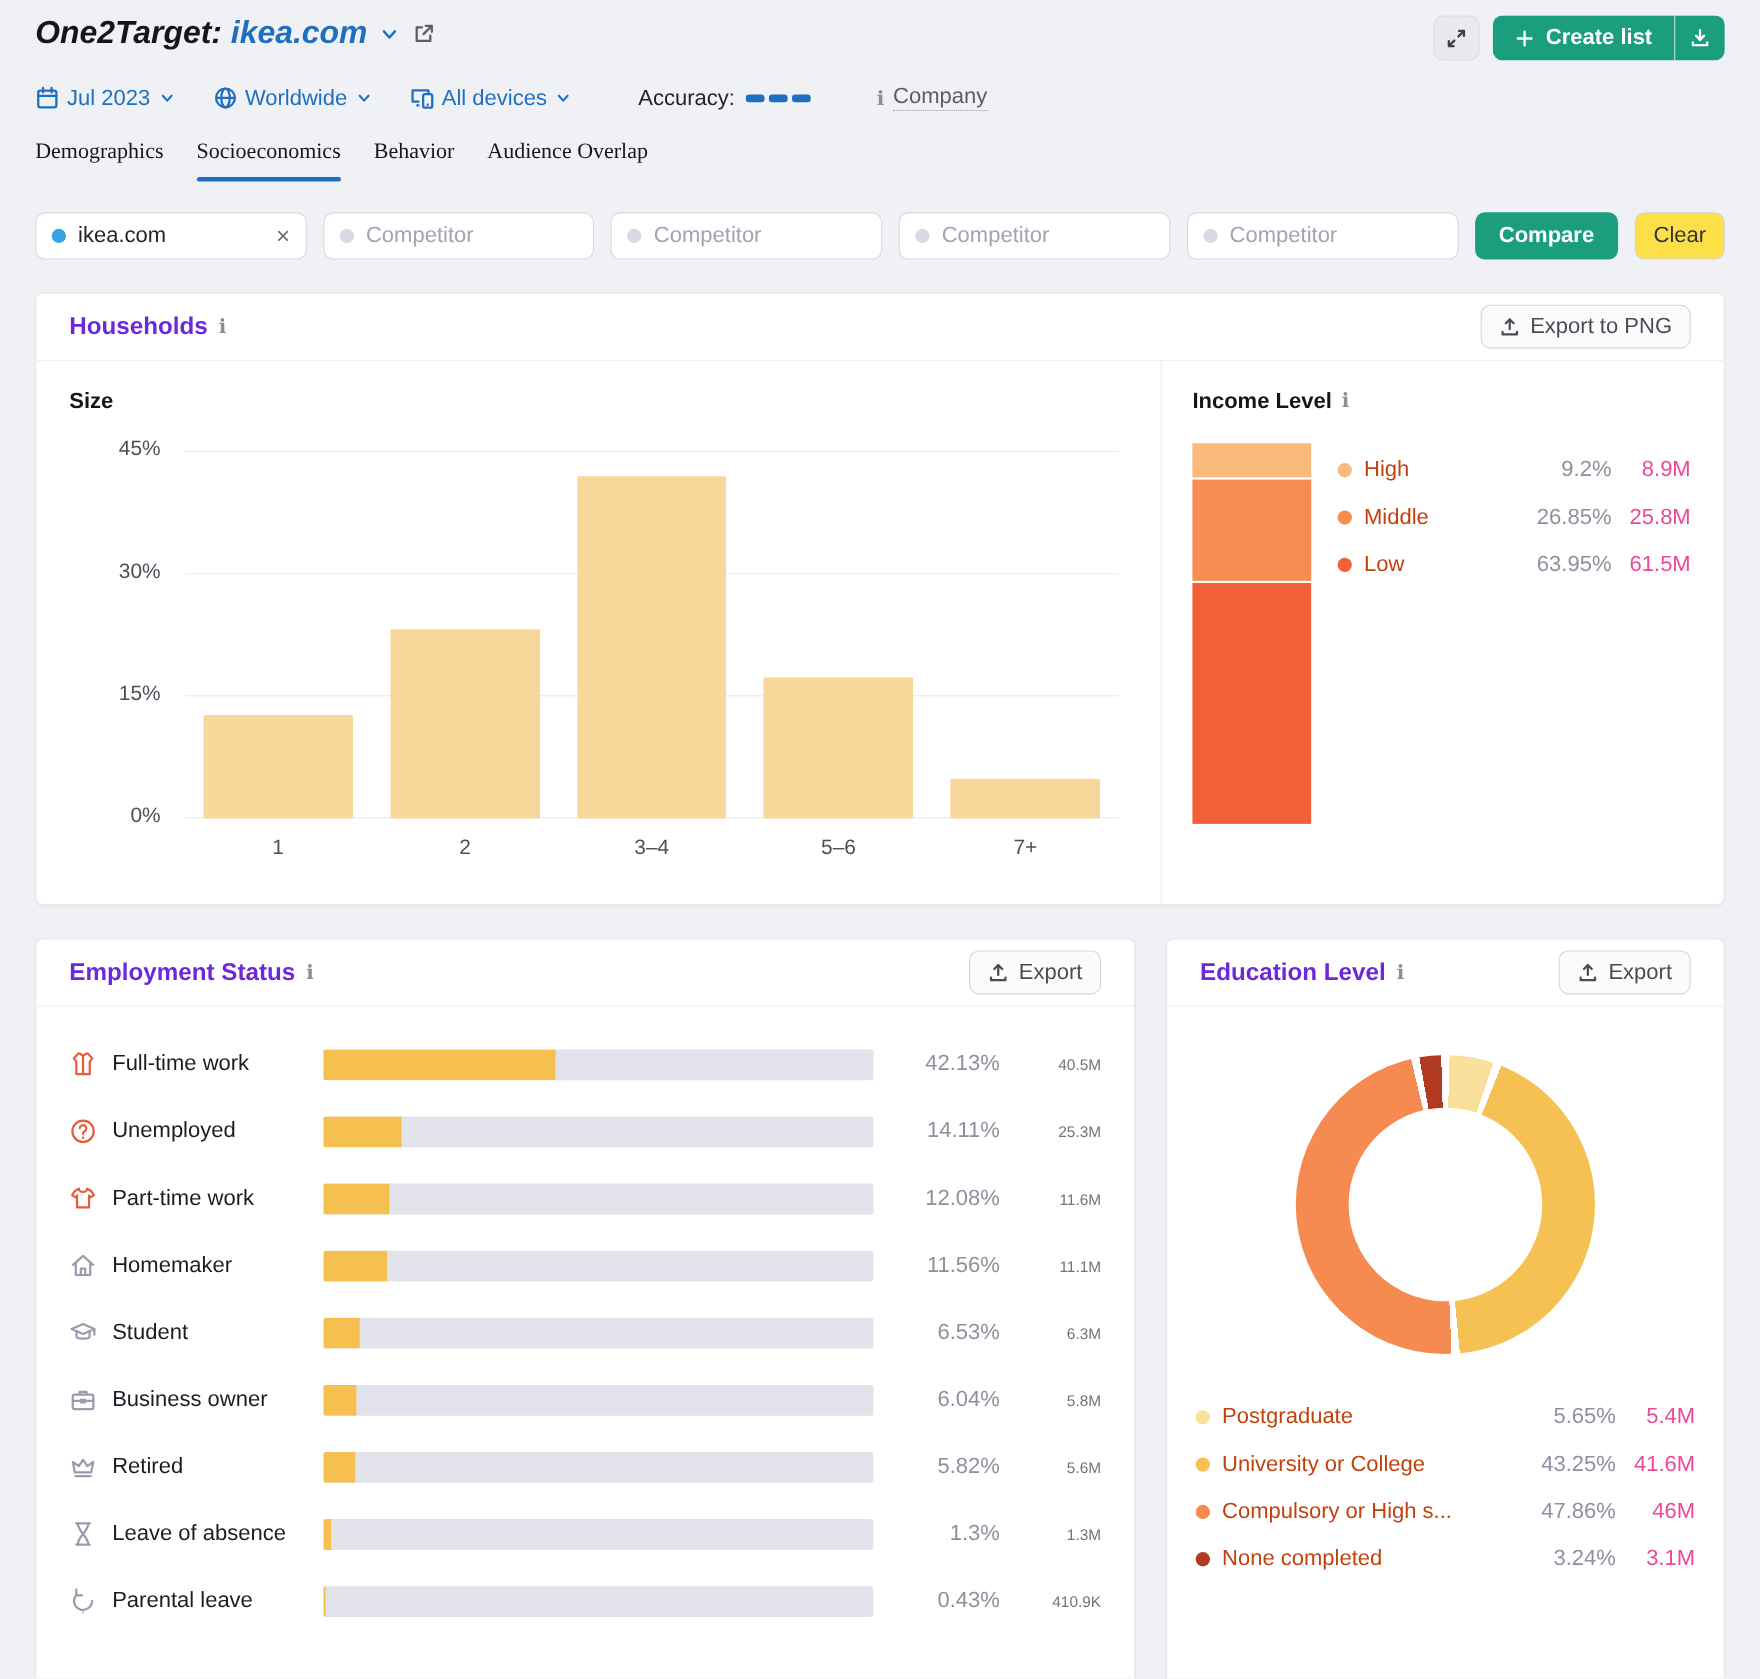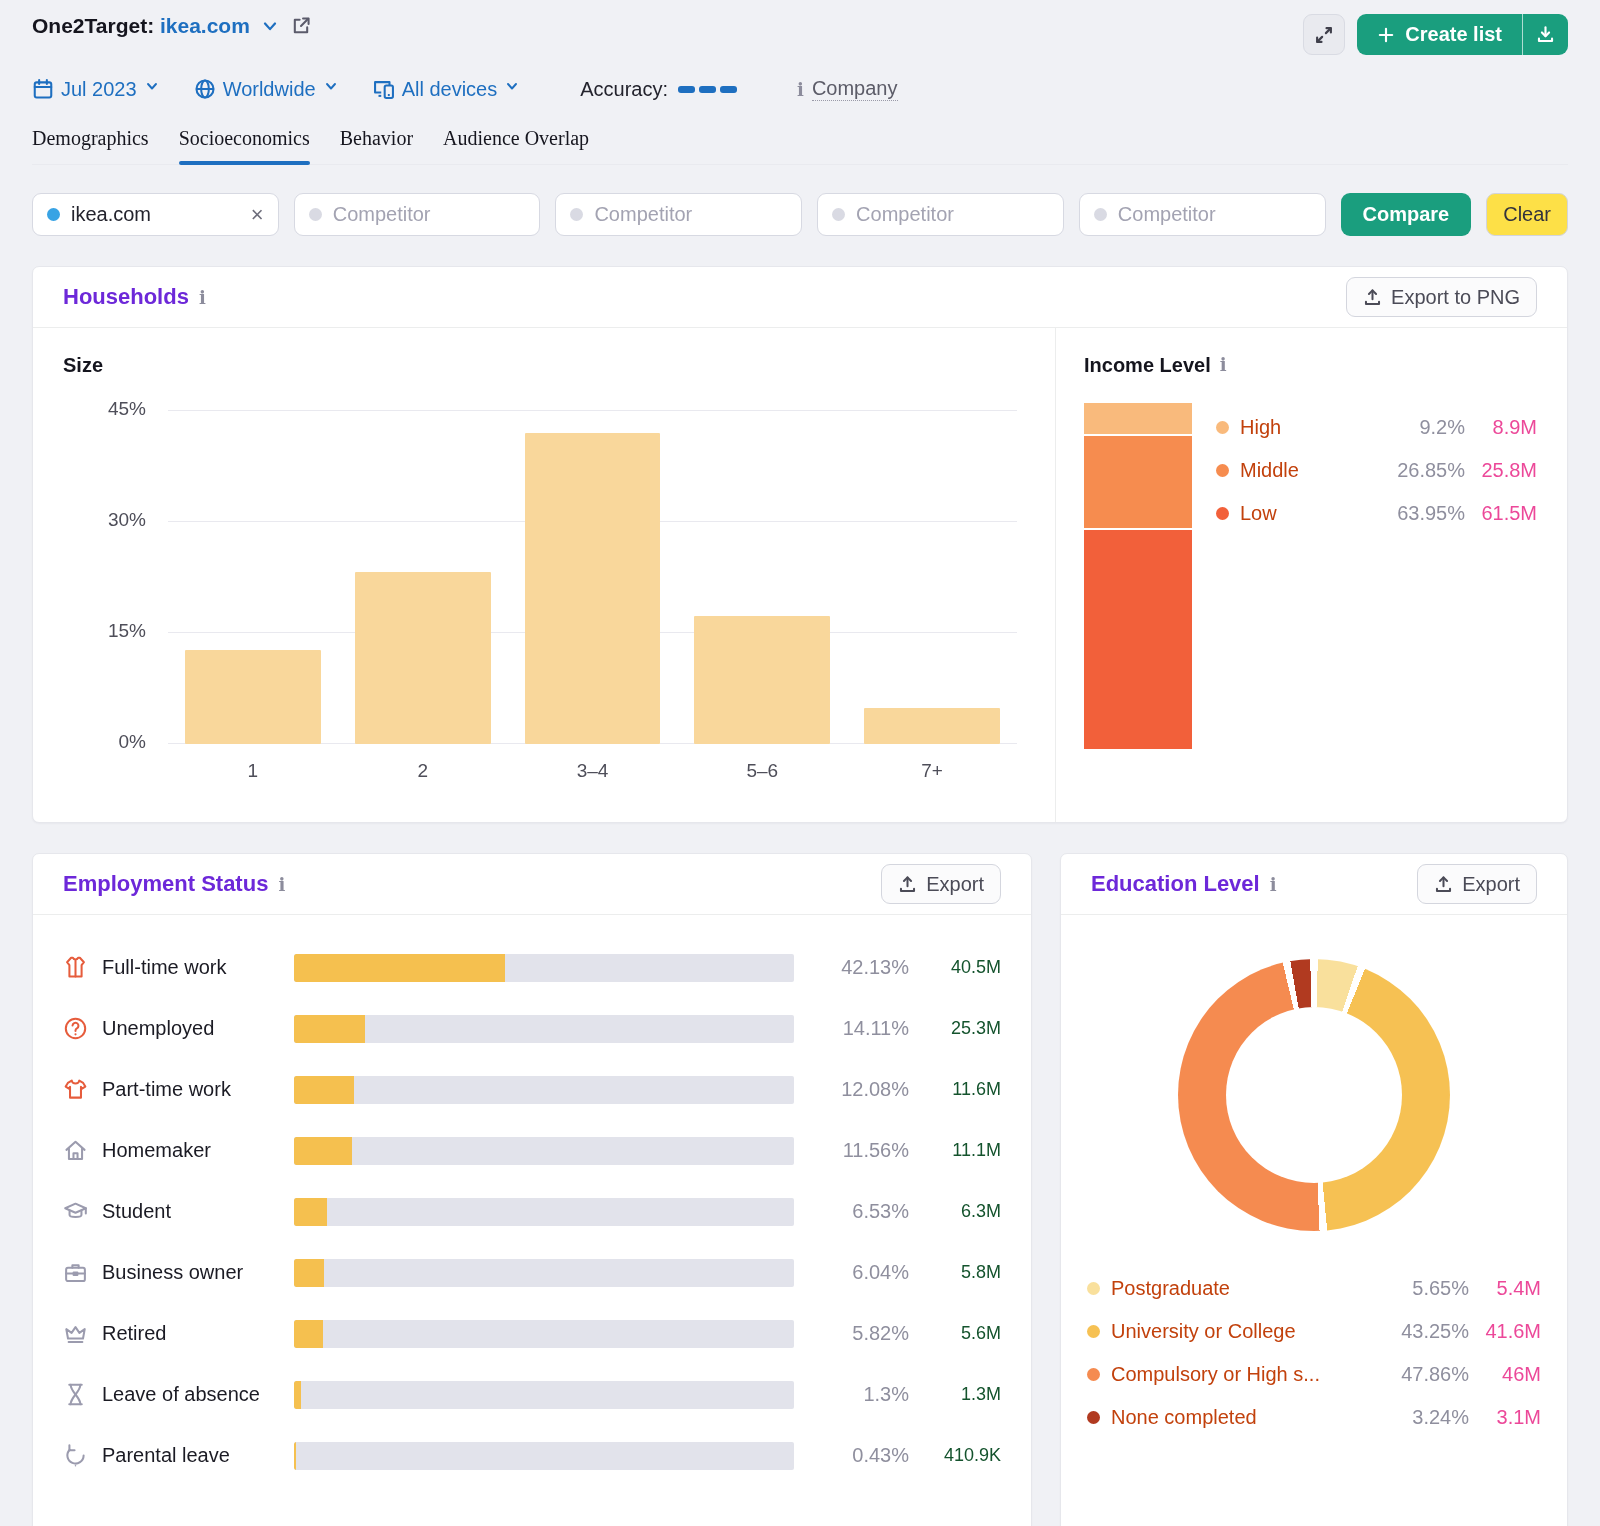--- a/index.html
+++ b/index.html
@@ -3,35 +3,35 @@
 <meta charset="utf-8">
 <style>
   * { margin:0; padding:0; box-sizing:border-box; }
   html,body { width:1600px; height:1526px; overflow:hidden; background:#f0f1f5;
     font-family:"Liberation Sans","DejaVu Sans",sans-serif; color:#1b1b24; }
   .page { padding:14px 32px 0 32px; }
 
   
   .topbar { display:flex; align-items:flex-start; justify-content:space-between; }
   .title-wrap { display:flex; align-items:center; gap:10px; }
-  h1 { font-size:21px; font-weight:700; color:#15151e; }
+  h1 { font-size:29px; font-weight:700; color:#15151e;font-style:italic; }
   h1 .domain-link { color:#1e6fc0; text-decoration:none; cursor:pointer; }
   .icon { display:inline-flex; vertical-align:middle; }
   .top-actions { display:flex; gap:12px; align-items:center; }
   .btn-expand { width:42px; height:41px; border:1px solid #d9dbe3; background:#e9eaef;
     border-radius:9px; display:flex; align-items:center; justify-content:center; cursor:pointer; }
   .split-btn { display:flex; border-radius:9px; overflow:hidden; }
   .split-btn button { background:#1a9e7e; color:#fff; border:none; font-size:20px; font-weight:700;
     display:flex; align-items:center; gap:10px; cursor:pointer; font-family:inherit; }
   .btn-create { padding:0 20px; height:41px; }
   .btn-dl { width:46px; height:41px; justify-content:center; border-left:1px solid rgba(255,255,255,.65) !important; }
 
   
   .filters { display:flex; align-items:center; gap:34px; margin-top:22px; font-size:20px; }
-  .filter-btn { display:flex; gap:7px; color:#1e6fc0; background:none;
+  .filter-btn { display:flex; align-items:center; gap:7px; color:#1e6fc0; background:none;
     border:none; font-size:20px; cursor:pointer; font-family:inherit; }
   .accuracy { display:flex; align-items:center; gap:10px; color:#23232d; margin-left:26px; }
   .dashes { display:flex; gap:4px; }
   .dashes span { width:17px; height:7px; border-radius:3px; background:#1e6fc0; }
   .company { display:flex; align-items:center; gap:8px; margin-left:26px; color:#5c5c68; }
   .company .lbl { border-bottom:1.5px dotted #9a9aa8; color:#5c5c68; cursor:pointer; }
   .info-i { color:#8c8c9c; font-size:18px; font-weight:700; font-family:"DejaVu Serif",serif; cursor:default; }
 
   
   .tabs { display:flex; gap:30px; margin-top:26px; border-bottom:1px solid #e9eaef; font-size:20px; }
@@ -97,21 +97,21 @@
   .card.education { flex:1; height:700px; }
 
   
   .emp-rows { padding:22px 30px 0 30px; }
   .emp-row { display:flex; align-items:center; height:61px; }
   .emp-row .eicon { width:26px; display:flex; margin-right:13px; flex:none; }
   .emp-row .elabel { width:192px; font-size:20px; color:#1b1b24; flex:none; }
   .emp-track { width:500px; height:28px; background:#e2e3eb; border-radius:2px; overflow:hidden; flex:none; }
   .emp-fill { height:100%; background:#f5c04f; border-radius:2px 0 0 2px; }
   .emp-pct { margin-left:auto; width:104px; text-align:right; font-size:20px; color:#8f8f9e; }
-  .emp-val { width:92px; text-align:right; font-size:18px; color:#14532d; }
+  .emp-val { width:92px; text-align:right; font-size:14px; color:#737373; }
 
   
   .donut-wrap { display:flex; justify-content:center; margin-top:44px; }
   .donut { width:272px; height:272px; border-radius:50%; position:relative; }
   .donut::after { content:""; position:absolute; width:176px; height:176px; border-radius:50%;
     background:#fff; left:48px; top:48px; }
   .edu-legend { padding:36px 26px 0 26px; }
 </style>
 </head>
 <body>

